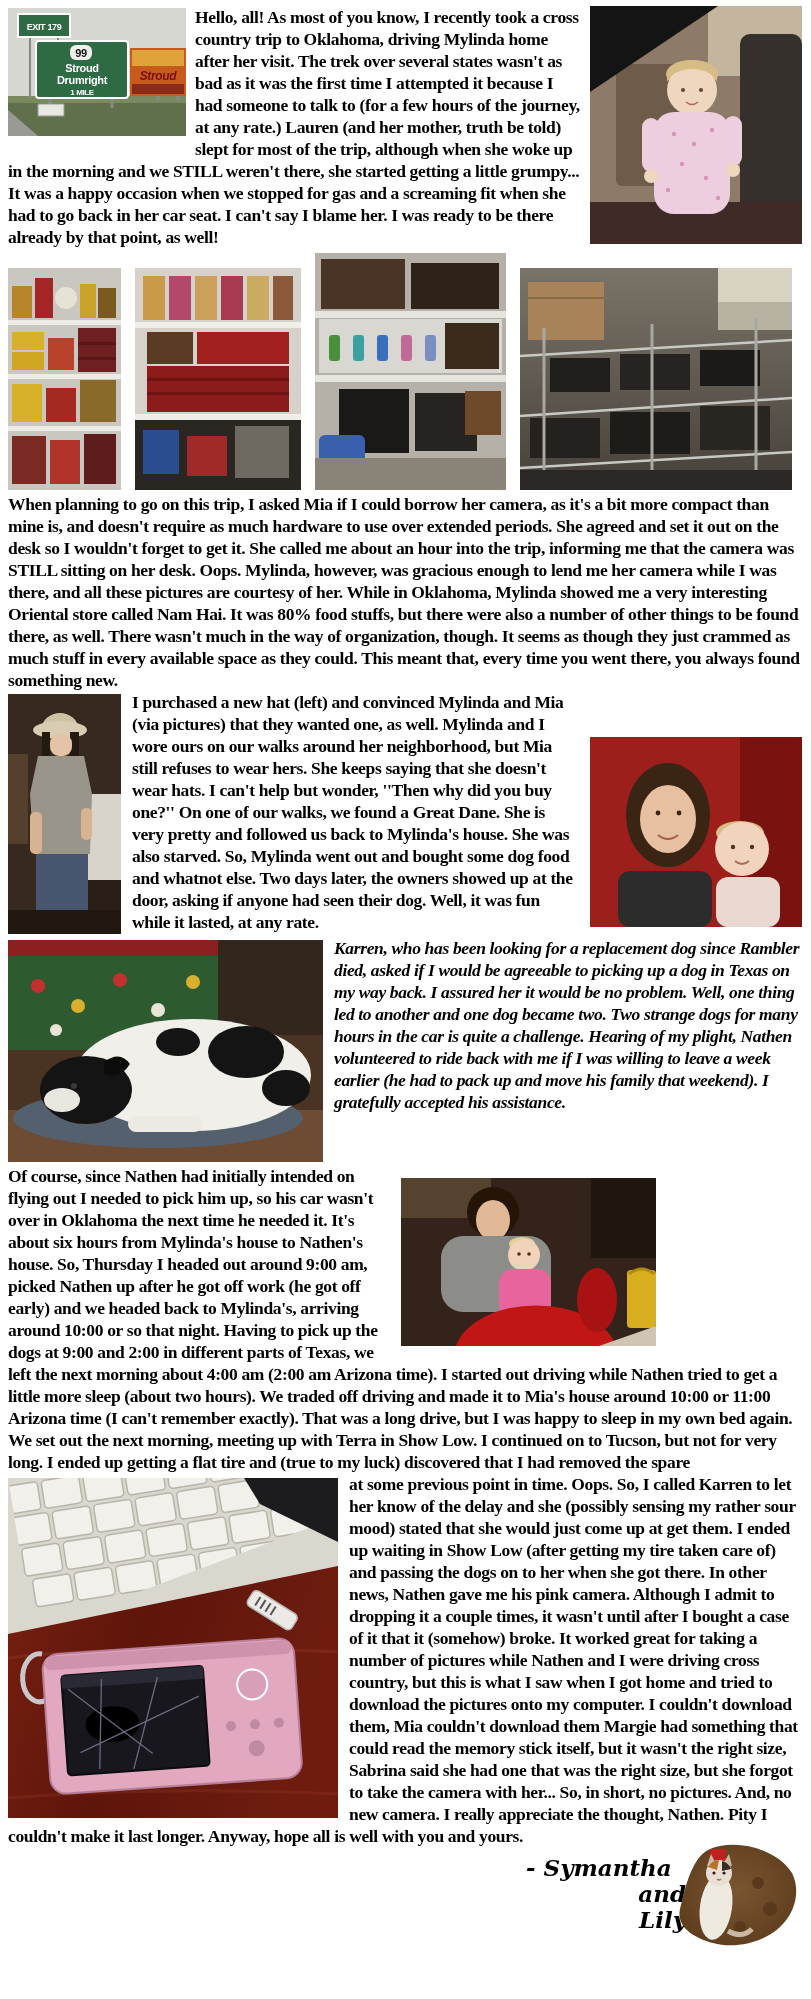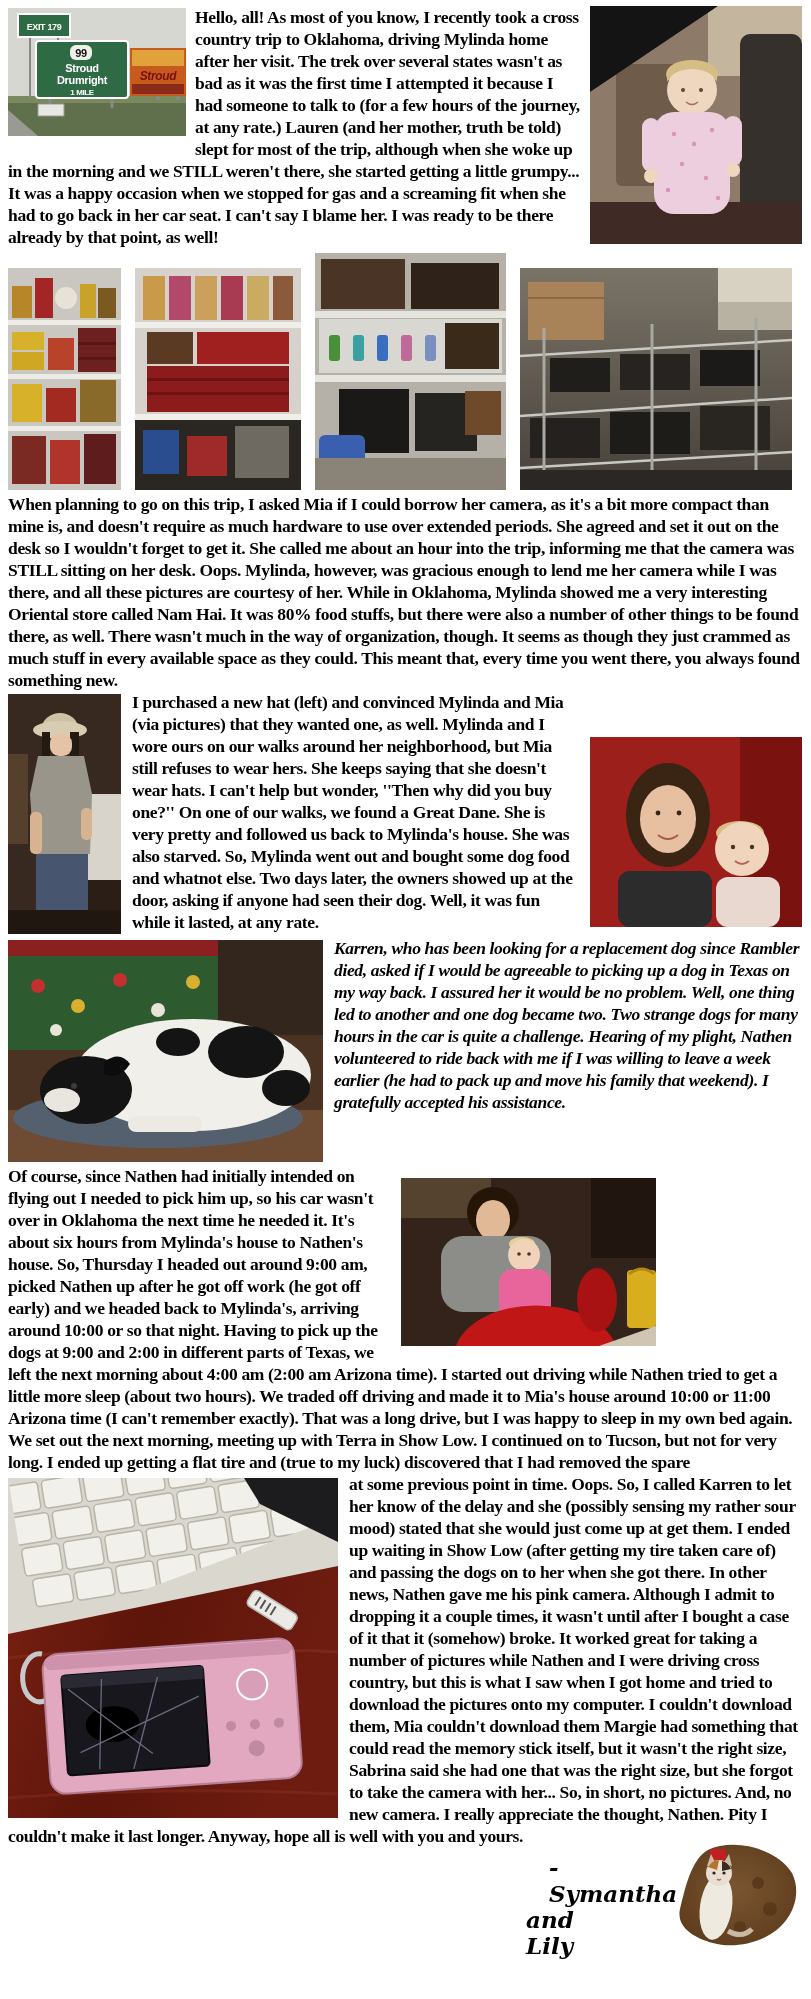--- a/index.html
+++ b/index.html
@@ -20,23 +20,23 @@
   .photo-store2{width:166px;height:222px;}
   .photo-store3{width:191px;height:237px;}
   .photo-store4{width:272px;height:222px;}
   .photo-hat{width:113px;height:240px;margin:3px 11px 3px 0;}
   .photo-mombaby{width:212px;height:190px;margin:46px 0 5px 10px;}
   .photo-dane{width:315px;height:222px;margin:3px 11px 3px 0;}
   .photo-chair{width:255px;height:168px;margin:13px 146px 6px 10px;}
   .photo-keyboard{width:330px;height:340px;margin:5px 11px 3px 0;}
   .signature-area{clear:both;position:relative;height:102px;margin-top:8px;}
   .sig-text{margin-left:518px;width:160px;font-family:"DejaVu Serif",serif;font-style:italic;font-weight:bold;font-size:23px;line-height:26px;}
-  .sig-line1{text-align:left;margin-left:23px;}
-  .sig-line2{text-align:left;}
-  .sig-line3{text-align:left;}
+  .sig-line1{text-align:left;}
+  .sig-line2{text-align:right;}
+  .sig-line3{text-align:right;}
   .photo-cat{position:absolute;right:2px;top:-12px;width:134px;height:106px;background:transparent;}
   .signtext{font-family:"Liberation Sans",sans-serif;font-weight:bold;}
 </style>
 </head>
 <body>
 
 <div class="page">
 
   <div class="para">
     <div class="photo photo-exit fl">

